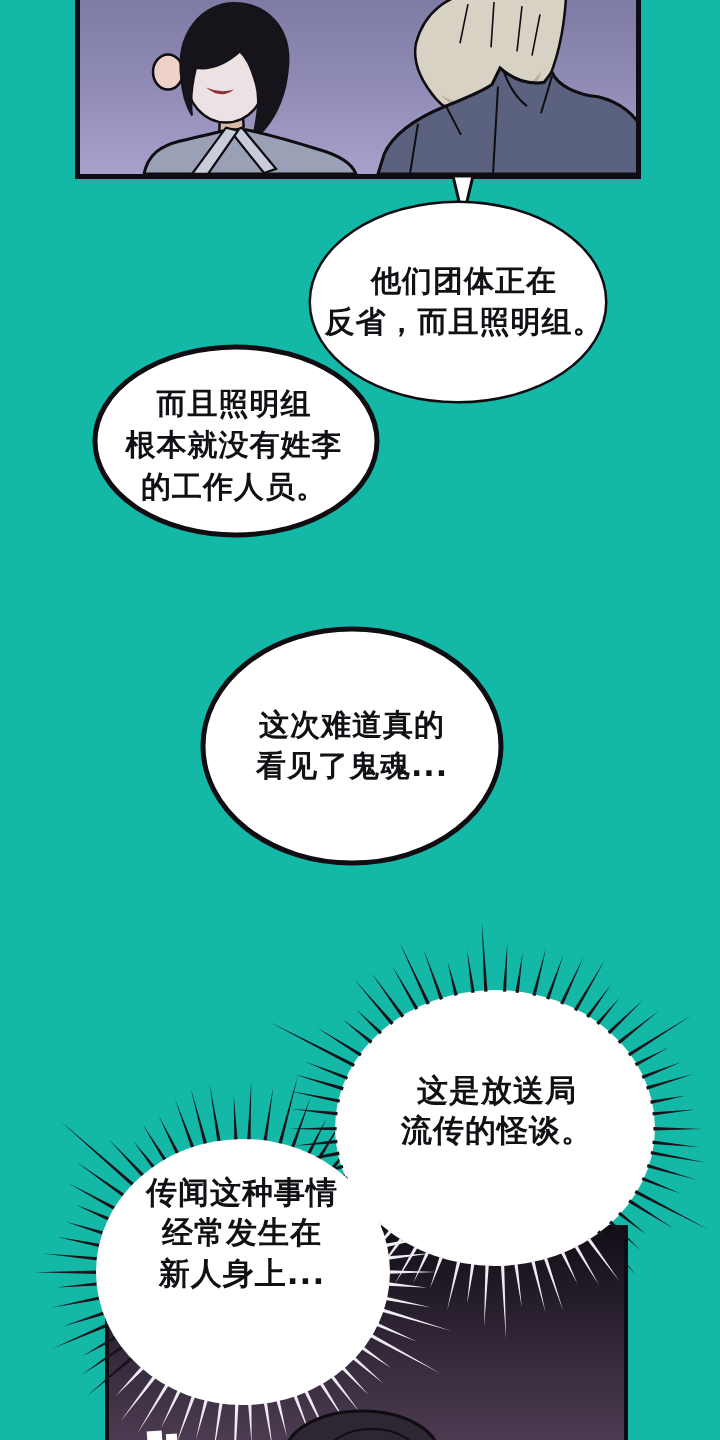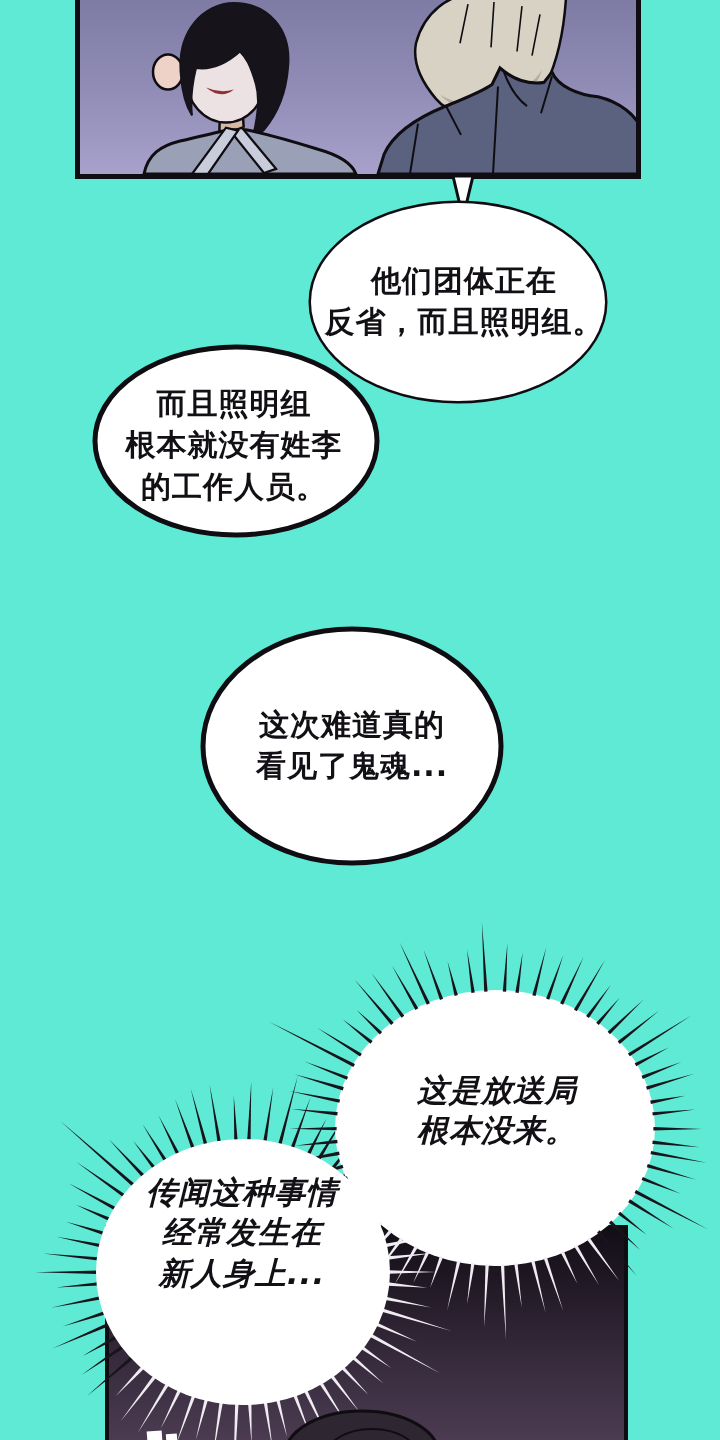--- a/index.html
+++ b/index.html
@@ -1,18 +1,18 @@
 <!DOCTYPE html>
 <html style="--c-outline: #0f0d12; --c-bubble-fill: #ffffff; --c-panel-bg-top: #7e7ba4; --c-panel-bg-bottom: #a7a1cb; --c-hair-left-char: #16131a; --c-skin-face: #ece1e3; --c-skin-ear: #eed2c7; --c-mouth: #8e2f36; --c-skin-neck: #d5b9a5; --c-robe: #9aa0b5; --c-lapel: #c9ccda; --c-chest-skin: #c9a88d; --c-hair-right-char: #d8d2c5; --c-hair-right-shadow: #b5ad9e; --c-jacket: #5a6280; --c-dark-panel-top: #120e16; --c-dark-panel-mid: #2b2130; --c-dark-panel-bottom: #4d3c52; --c-bottom-head: #2e2731; --c-spike-dark: #17141c; --c-spike-light: #efedf2;"><head>
 <meta charset="utf-8">
 <style>
   html,body{margin:0;padding:0;background:#ffffff;}
   .page{
     position:relative;width:720px;height:1440px;margin:0 auto;
-    background:#5eead4;overflow:hidden;
+    background:#14b8a6;overflow:hidden;
     font-family:"DejaVu Sans","Liberation Sans",sans-serif;
   }
   .layer{position:absolute;left:0;top:0;width:720px;height:1440px;pointer-events:none;}
   
   .scene-panel{
     position:absolute;left:75px;top:-5px;width:566px;height:184px;
     box-sizing:border-box;border:5px solid var(--c-outline,#0f0d12);
     background:linear-gradient(180deg,var(--c-panel-bg-top,#7e7ba4) 0%,#8f8bb4 48%,var(--c-panel-bg-bottom,#a7a1cb) 100%);
     overflow:hidden;
   }
@@ -27,21 +27,21 @@
       #3c2f42 70%,
       var(--c-dark-panel-bottom,#4d3c52) 100%);
   }
   
   .txt{
     position:absolute;transform:translate(-50%,-50%);
     color:#121015;font-weight:700;text-align:center;white-space:nowrap;
     letter-spacing:1px;
   }
   .txt-round{font-size:30px;line-height:1.38;}
-  .txt-spiky{font-size:31px;line-height:1.3;font-style:italic;}
+  .txt-spiky{font-size:31px;line-height:1.3;}
 </style>
 </head>
 <body>
 
 <div class="page">
 
   <div class="scene-panel">
     <svg viewBox="0 0 556 169" preserveAspectRatio="none">
 
       <g>
@@ -231,21 +231,21 @@
     <div>而且照明组</div>
     <div>根本就没有姓李</div>
     <div>的工作人员。</div>
   </div>
   <div class="txt txt-round" style="left:352px;top:745px;">
     <div>这次难道真的</div>
     <div>看见了鬼魂...</div>
   </div>
   <div class="txt txt-spiky" style="left:497px;top:1110px;">
     <div>这是放送局</div>
-    <div>根本没来。</div>
+    <div>流传的怪谈。</div>
   </div>
   <div class="txt txt-spiky" style="left:242px;top:1232px;text-align:center;">
     <div>传闻这种事情</div>
     <div>经常发生在</div>
     <div>新人身上...</div>
   </div>
 
 </div>
 
 </body></html>

